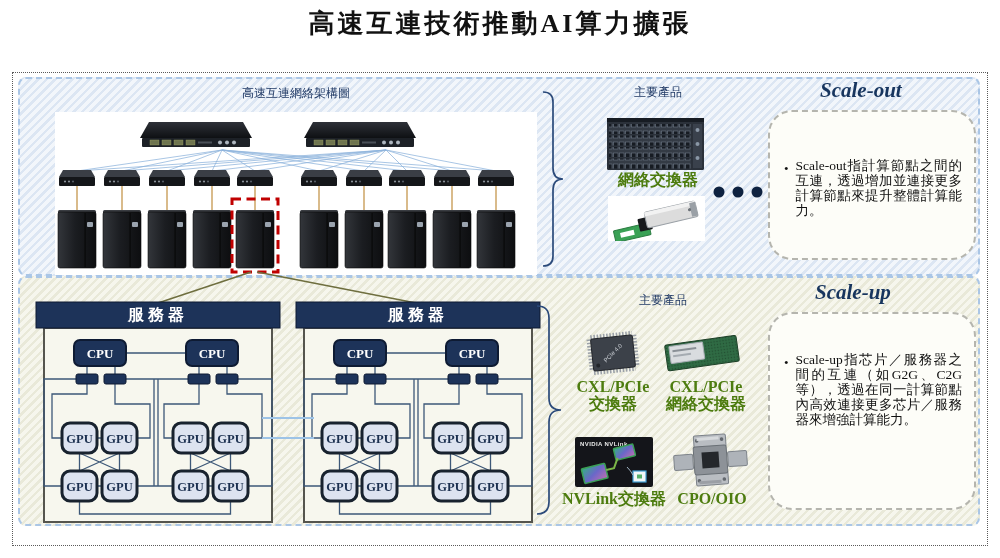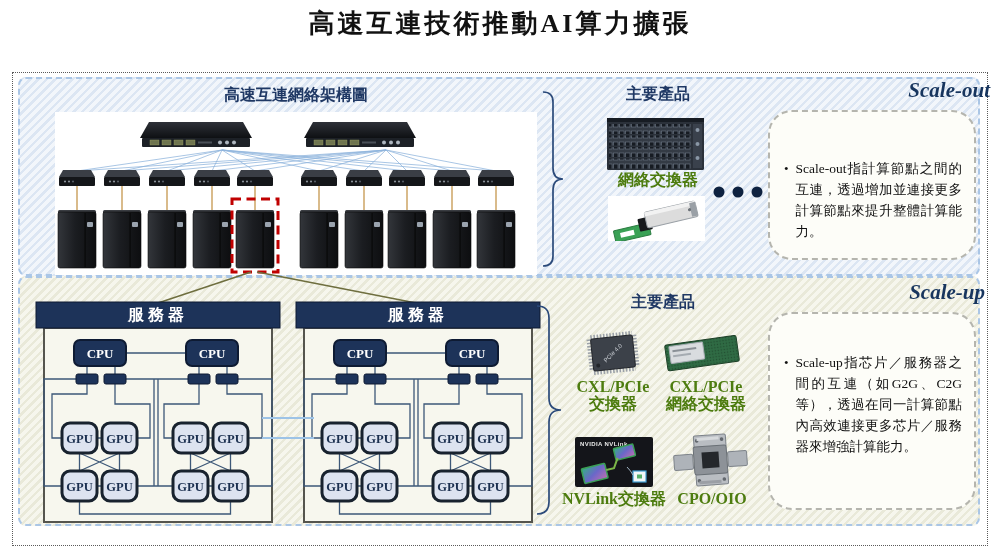--- a/index.html
+++ b/index.html
@@ -10,37 +10,37 @@
   #page-title{left:0;top:6px;width:1000px;text-align:center;font-size:26px;font-weight:bold;
               color:#121212;letter-spacing:3px;}
   
   #outer-frame{left:12px;top:72px;width:974px;height:472px;border:1px dotted #5a5a5a;}
   .band{left:18px;width:962px;border:2px dashed #aac6e6;border-radius:8px;box-sizing:border-box;}
   #band-top{top:77px;height:199px;
     background:repeating-linear-gradient(135deg,#dce6f3 0 2.5px,#f2f6fb 2.5px 6px);}
   #band-bottom{top:276px;height:250px;
     background:repeating-linear-gradient(135deg,#e9e9d9 0 2.5px,#f6f6ed 2.5px 6px);}
   
-  .navy-label{color:#1f3864;font-weight:bold;font-size:16px;text-align:center;}
+  .navy-label{color:#1f3864;font-weight:normal;font-size:12px;text-align:center;}
   .black-label{color:#4d7c0f;font-weight:bold;font-size:16px;text-align:center;line-height:17px;}
   #arch-label{left:55px;top:85px;width:482px;}
   #products-top-label{left:588px;top:84px;width:140px;}
   #products-bottom-label{left:593px;top:292px;width:140px;}
-  .scale-title{font-size:21px;font-weight:bold;font-style:italic;color:#17355e;text-align:right;}
+  .scale-title{font-size:21px;font-weight:bold;font-style:italic;color:#17355e;text-align:left;}
   #scale-out-title{left:820px;top:78px;width:170px;}
   #scale-up-title{left:815px;top:280px;width:170px;}
   .scale-box{width:208px;border:2px dashed #b5b5ae;border-radius:24px;background:#fdfdf8;
              box-sizing:border-box;}
   #scale-out-box{left:768px;top:110px;height:150px;}
   #scale-up-box{left:768px;top:312px;height:198px;}
   .desc-row{display:flex;padding:0 12px 0 14px;}
   #scale-out-box .desc-row{margin-top:46px;}
   #scale-up-box .desc-row{margin-top:38px;}
   .bullet{font-size:13px;color:#111;margin-right:7px;line-height:21px;}
-  .desc-text{font-size:13.5px;color:#111;line-height:21px;text-align:justify;}
+  .desc-text{font-size:13.5px;color:#111;line-height:15px;text-align:justify;}
   
   .prod{overflow:visible;}
   .prod-label{position:absolute;}
   #optical-bg{left:608px;top:196px;width:97px;height:45px;background:#fff;}
   #nvlink-img{left:575px;top:437px;width:78px;height:50px;background:#14151a;border-radius:2px;}
   #nvlink-text{position:absolute;left:5px;top:4px;font-size:6px;color:#e8e8e8;
                font-family:"Liberation Sans","DejaVu Sans",sans-serif;font-weight:bold;letter-spacing:.4px;}
 </style>
 </head>
 <body>

